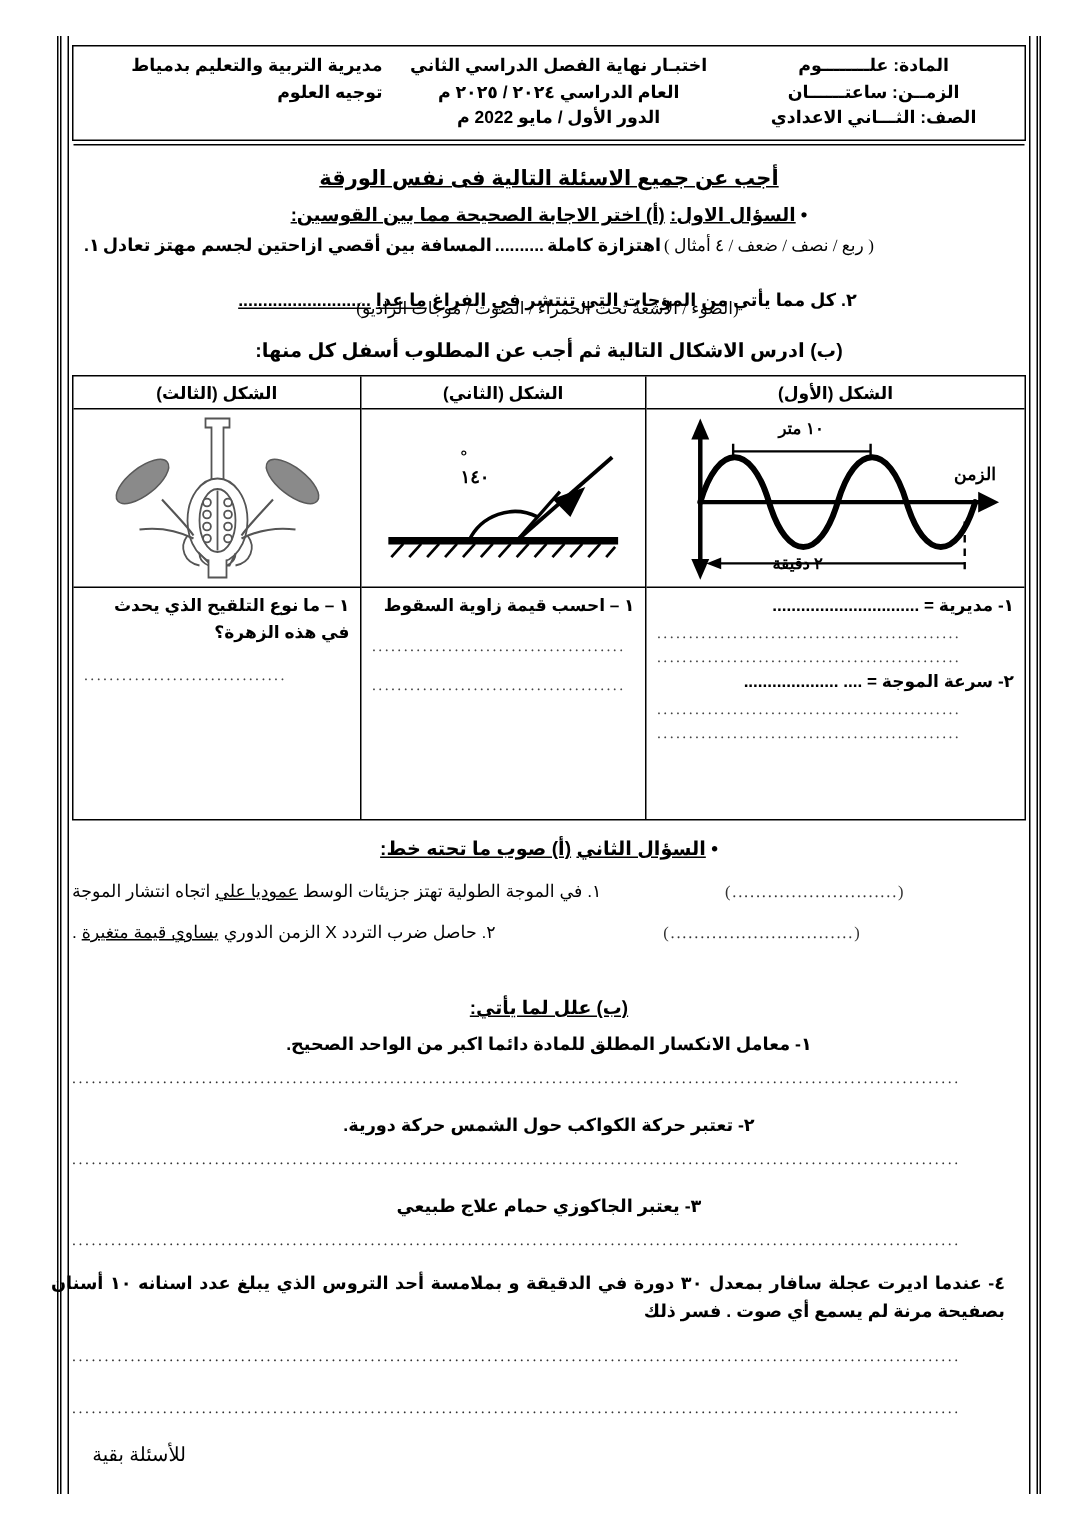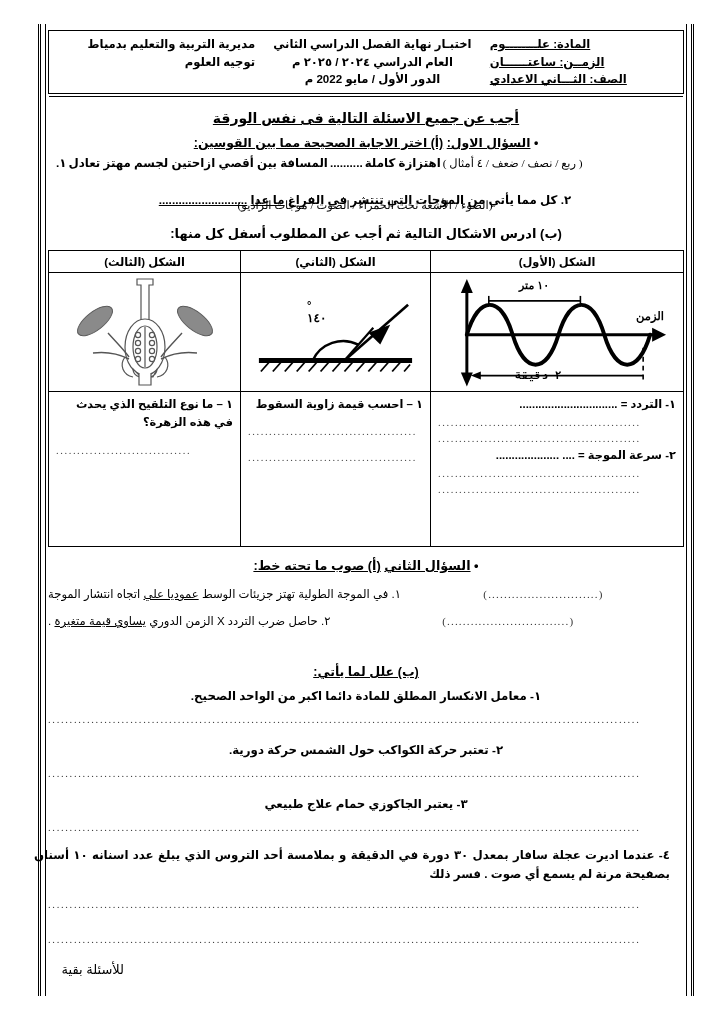--- a/index.html
+++ b/index.html
@@ -68,21 +68,21 @@
   }
   .hdr-col {
     padding: 4px 8px 5px 8px;
     font-weight: bold;
     font-size: 11.6px;
     line-height: 1.52;
     white-space: nowrap;
   }
   .hdr-col.right { width: 215px; text-align: right; }
   .hdr-col.mid   { width: 220px; text-align: center; }
-  .hdr-col.left  { width: 201px; text-align: left; text-decoration: underline; }
+  .hdr-col.left  { width: 201px; text-align: center; }
   .hdr-col div { font-family: "Liberation Sans", "DejaVu Sans", sans-serif; }
 
   
   .instruction {
     position: absolute;
     top: 86px;
     right: 0;
     width: 636px;
     text-align: center;
     font-family: "Liberation Sans", "DejaVu Sans", sans-serif;
@@ -362,27 +362,27 @@
 
           <line x1="58" y1="28" x2="150" y2="28" stroke="#000" stroke-width="1.6"></line>
           <line x1="58" y1="23" x2="58" y2="33" stroke="#000" stroke-width="1.6"></line>
           <line x1="150" y1="23" x2="150" y2="33" stroke="#000" stroke-width="1.6"></line>
 
           <line x1="46" y1="103" x2="213" y2="103" stroke="#000" stroke-width="1.6"></line>
           <polygon points="40,103 50,99 50,107" fill="#000"></polygon>
           <line x1="213" y1="75" x2="213" y2="107" stroke="#000" stroke-width="1.6" stroke-dasharray="5,4"></line>
         </svg>
         <div style="position:absolute; left:88px; top:6px; font-size:11px; font-weight:bold; font-family:'Liberation Sans',sans-serif;">١٠ متر</div>
-        <div style="position:absolute; left:84px; top:96px; font-size:11px; font-weight:bold; font-family:Liberation Mono, monospace;">٢ دقيقة</div>
+        <div style="position:absolute; left:84px; top:96px; font-size:11px; font-weight:bold; font-family:Liberation Serif, serif;">٢ دقيقة</div>
         <div style="position:absolute; left:205px; top:36px; font-size:11.5px; font-weight:bold; font-family:'Liberation Sans',sans-serif;">الزمن</div>
       </div>
       <div class="fig-qs">
         <div class="qline">
           <span>١-</span>
-          <span>التردد =</span>
+          <span>مديرية =</span>
           <span>...............................</span>
         </div>
         <span class="dots">................................................</span>
         <span class="dots">................................................</span>
         <div class="qline">
           <span>٢-</span>
           <span>سرعة الموجة = ....</span>
           <span>....................</span>
         </div>
         <span class="dots">................................................</span>

